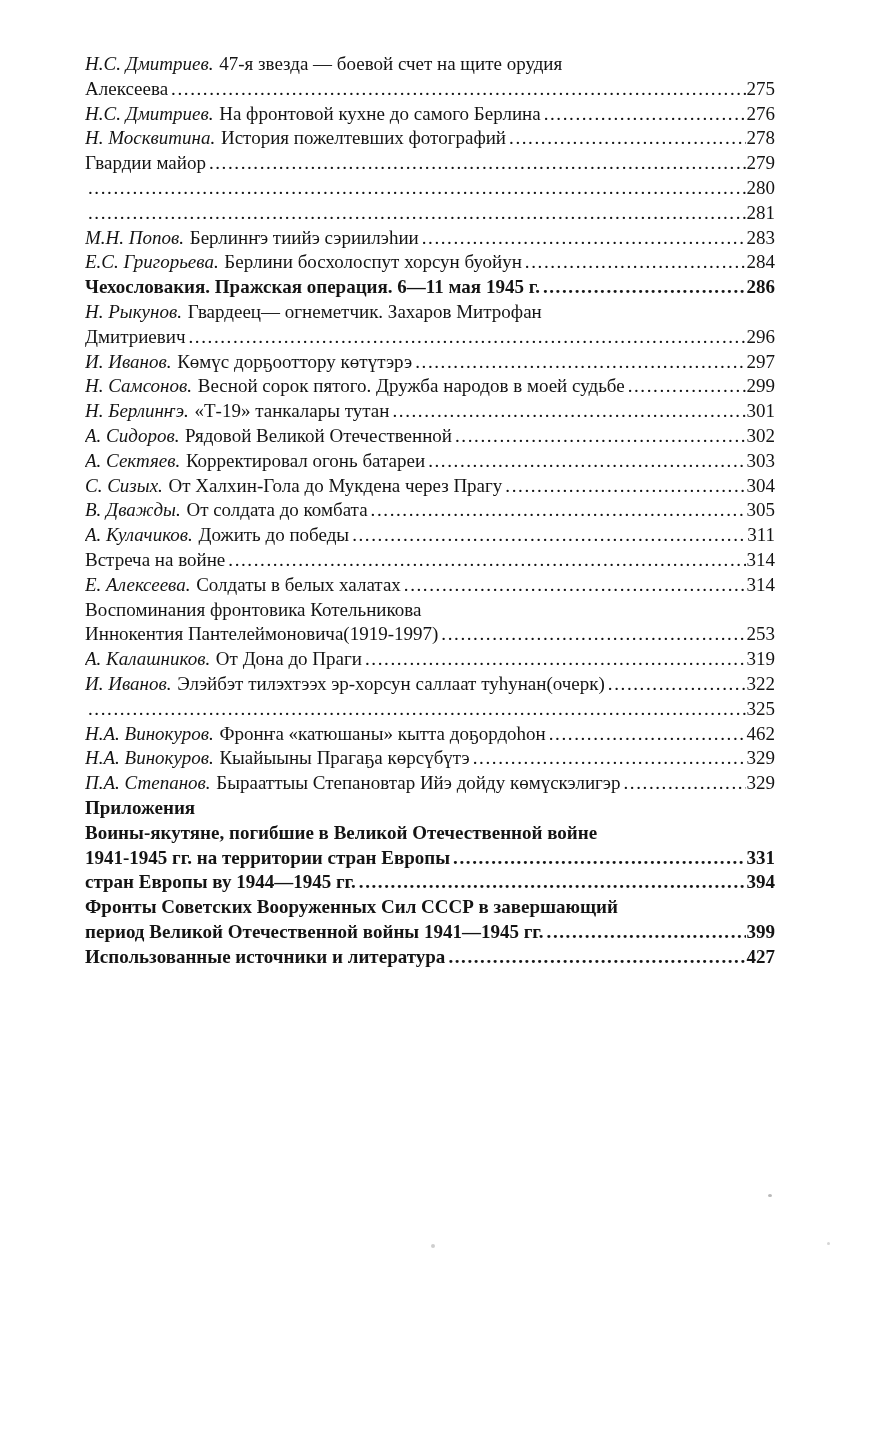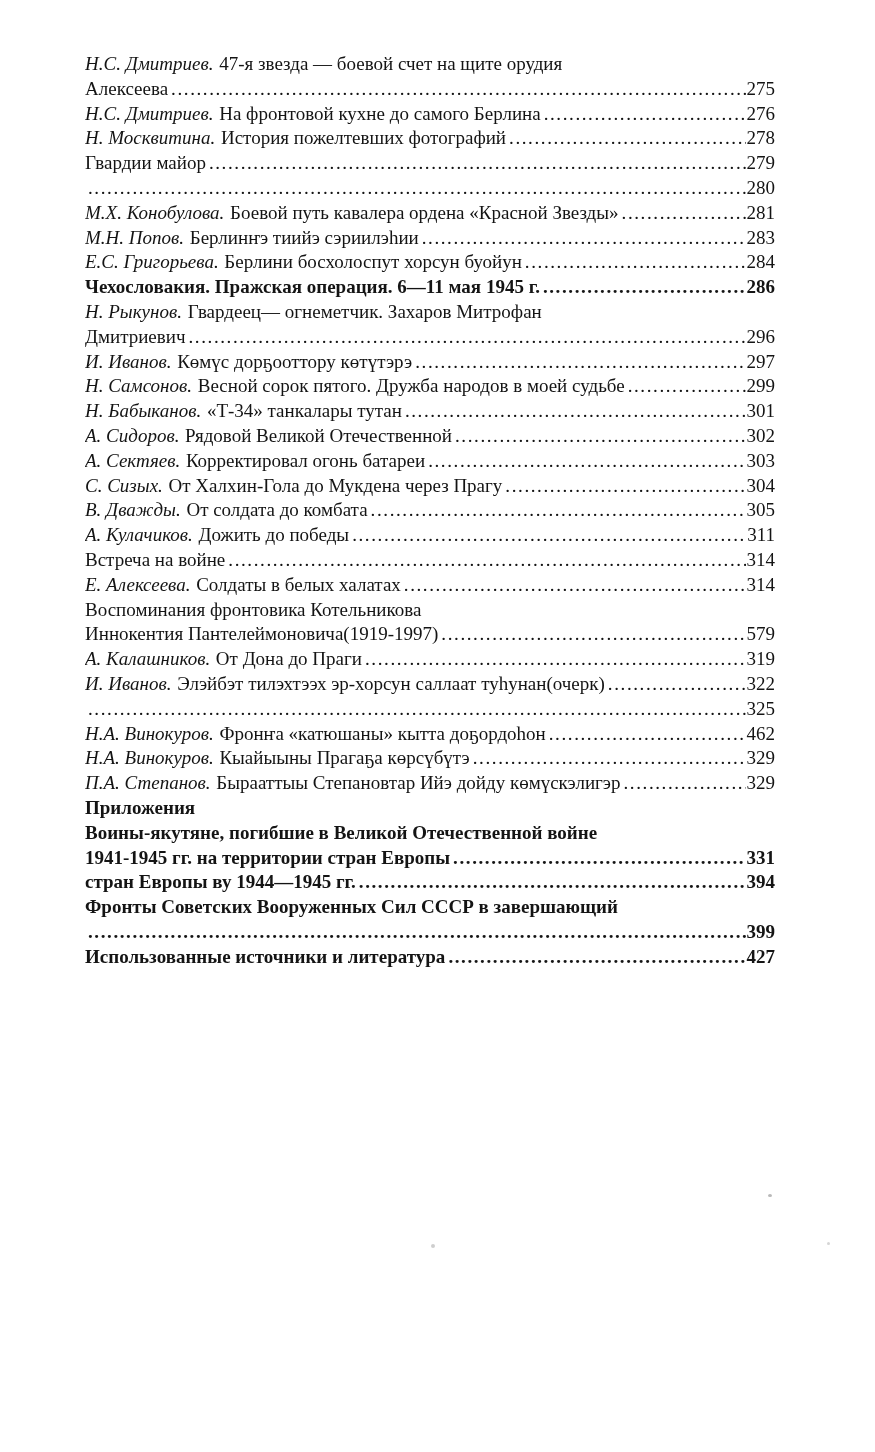--- a/index.html
+++ b/index.html
@@ -83,21 +83,20 @@
       <div class="toc-line">
     <span class="line-text"><span class="author"></span><span class="title">Гвардии майор</span></span>
     <span class="leader">................................................................................................................................................................................................................................................</span>
     <span class="pagenum">279</span>
   </div>
       <div class="toc-line">
     <span class="leader">................................................................................................................................................................................................................................................</span>
     <span class="pagenum">280</span>
   </div>
       <div class="toc-line">
-    <span class="line-text"><span class="author">М.Х. Конобулова.</span><span class="title">Боевой путь кавалера ордена «Красной Звезды»</span></span>
     <span class="leader">................................................................................................................................................................................................................................................</span>
     <span class="pagenum">281</span>
   </div>
       <div class="toc-line">
     <span class="line-text"><span class="author">М.Н. Попов.</span><span class="title">Берлинҥэ тиийэ сэриилэһии</span></span>
     <span class="leader">................................................................................................................................................................................................................................................</span>
     <span class="pagenum">283</span>
   </div>
       <div class="toc-line">
     <span class="line-text"><span class="author">Е.С. Григорьева.</span><span class="title">Берлини босхолоспут хорсун буойун</span></span>
@@ -122,21 +121,21 @@
     <span class="line-text"><span class="author">И. Иванов.</span><span class="title">Көмүс дорҕооттору көтүтэрэ</span></span>
     <span class="leader">................................................................................................................................................................................................................................................</span>
     <span class="pagenum">297</span>
   </div>
       <div class="toc-line">
     <span class="line-text"><span class="author">Н. Самсонов.</span><span class="title">Весной сорок пятого. Дружба народов в моей судьбе</span></span>
     <span class="leader">................................................................................................................................................................................................................................................</span>
     <span class="pagenum">299</span>
   </div>
       <div class="toc-line">
-    <span class="line-text"><span class="author">Н. Бабыканов.</span><span class="title">«Т-34» танкалары тутан</span></span>
+    <span class="line-text"><span class="author">Н. Берлинҥэ.</span><span class="title">«Т-19» танкалары тутан</span></span>
     <span class="leader">................................................................................................................................................................................................................................................</span>
     <span class="pagenum">301</span>
   </div>
       <div class="toc-line">
     <span class="line-text"><span class="author">А. Сидоров.</span><span class="title">Рядовой Великой Отечественной</span></span>
     <span class="leader">................................................................................................................................................................................................................................................</span>
     <span class="pagenum">302</span>
   </div>
       <div class="toc-line">
     <span class="line-text"><span class="author">А. Сектяев.</span><span class="title">Корректировал огонь батареи</span></span>
@@ -168,21 +167,21 @@
     <span class="leader">................................................................................................................................................................................................................................................</span>
     <span class="pagenum">314</span>
   </div>
       <div class="toc-line no-page">
     <span class="line-text"><span class="author"></span><span class="title">Воспоминания фронтовика Котельникова</span></span>
 
   </div>
       <div class="toc-line">
     <span class="line-text"><span class="author"></span><span class="title">Иннокентия Пантелеймоновича(1919-1997)</span></span>
     <span class="leader">................................................................................................................................................................................................................................................</span>
-    <span class="pagenum">579</span>
+    <span class="pagenum">253</span>
   </div>
       <div class="toc-line">
     <span class="line-text"><span class="author">А. Калашников.</span><span class="title">От Дона до Праги</span></span>
     <span class="leader">................................................................................................................................................................................................................................................</span>
     <span class="pagenum">319</span>
   </div>
       <div class="toc-line">
     <span class="line-text"><span class="author">И. Иванов.</span><span class="title">Элэйбэт тилэхтээх эр-хорсун саллаат туһунан(очерк)</span></span>
     <span class="leader">................................................................................................................................................................................................................................................</span>
     <span class="pagenum">322</span>
@@ -222,20 +221,21 @@
       <div class="toc-line bold">
     <span class="line-text"><span class="author"></span><span class="title">стран Европы ву 1944—1945 гг.</span></span>
     <span class="leader">................................................................................................................................................................................................................................................</span>
     <span class="pagenum">394</span>
   </div>
       <div class="toc-line bold no-page">
     <span class="line-text"><span class="author"></span><span class="title">Фронты Советских Вооруженных Сил СССР в завершающий</span></span>
 
   </div>
       <div class="toc-line bold">
+    <span class="line-text"><span class="author"></span><span class="title">период Великой Отечественной войны 1941—1945 гг.</span></span>
     <span class="leader">................................................................................................................................................................................................................................................</span>
     <span class="pagenum">399</span>
   </div>
       <div class="toc-line bold">
     <span class="line-text"><span class="author"></span><span class="title">Использованные источники и литература</span></span>
     <span class="leader">................................................................................................................................................................................................................................................</span>
     <span class="pagenum">427</span>
   </div>
     </div>
   <div class="speck speck-1"></div>

